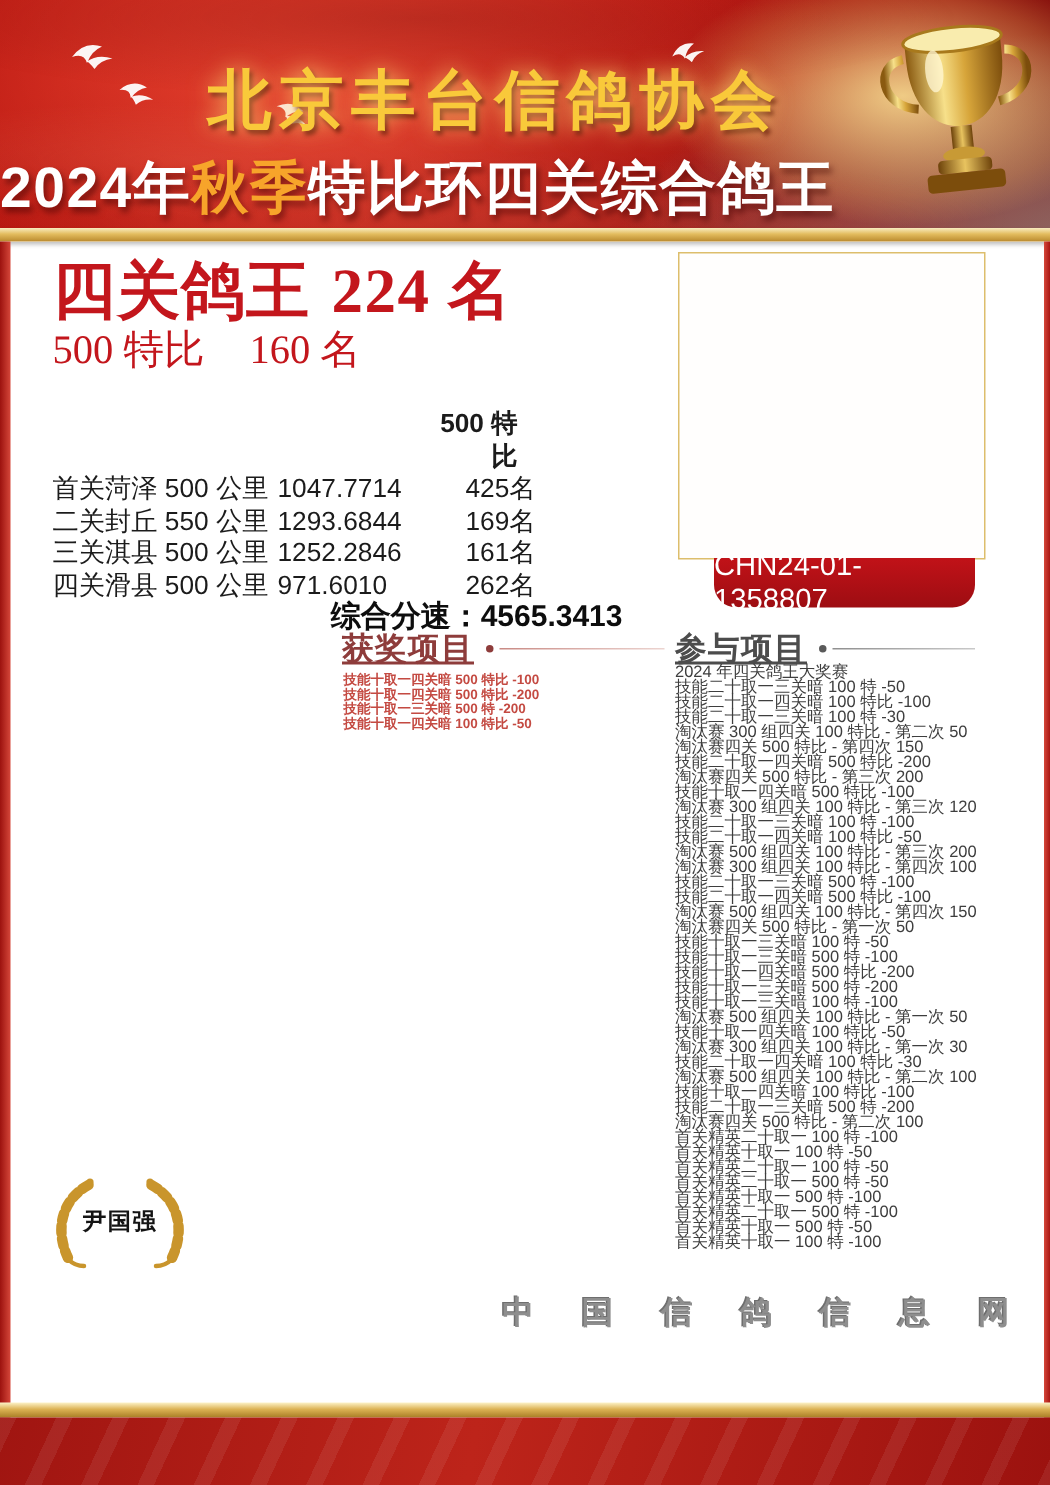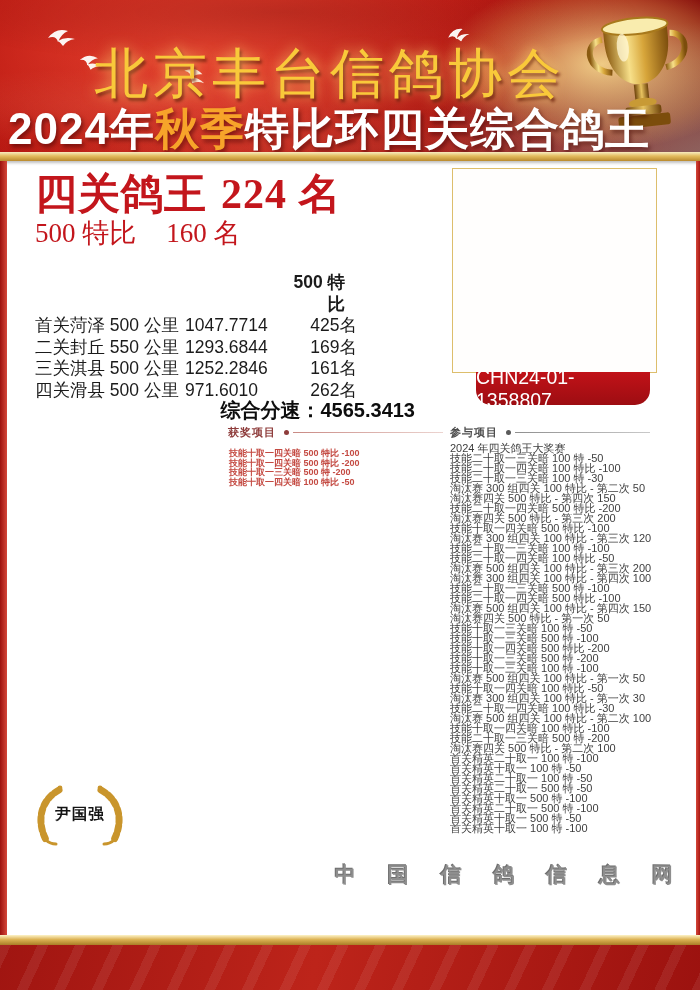--- a/index.html
+++ b/index.html
@@ -14,24 +14,24 @@
       radial-gradient(ellipse 500px 260px at 30% 30%, rgba(235,70,50,.9), transparent 70%),
       radial-gradient(ellipse 700px 300px at 55% 120%, rgba(120,8,8,.75), transparent 65%),
       linear-gradient(100deg,#b2100c,#d3271c 38%,#c01712 62%,#7e0a09 100%);
   }
   .swirl{position:absolute;left:0;top:0;width:700px;height:152px;opacity:.5;
     background:
       radial-gradient(ellipse 600px 90px at 40% 8%, rgba(90,5,5,.55), transparent 60%),
       radial-gradient(ellipse 520px 70px at 52% 96%, rgba(255,120,95,.35), transparent 60%),
       radial-gradient(ellipse 420px 60px at 18% 70%, rgba(255,140,110,.30), transparent 65%);}
   .assoc-title{position:absolute;left:0;right:40px;top:38px;text-align:center;
-    font-family:"Liberation Serif",serif;font-weight:normal;font-size:54px;letter-spacing:5px;
+    font-family:"Liberation Serif",serif;font-weight:bold;font-size:43px;letter-spacing:5px;
     color:#f9c93a;text-shadow:0 0 14px rgba(255,225,120,.9),2px 3px 3px rgba(90,10,0,.8);}
-  .sub-title{position:absolute;left:0;right:50px;top:100px;text-align:right;
-    font-weight:bold;font-size:44px;letter-spacing:1px;color:#ffffff;
+  .sub-title{position:absolute;left:0;right:50px;top:100px;text-align:left;
+    font-weight:bold;font-size:38px;letter-spacing:1px;color:#ffffff;
     text-shadow:2px 3px 4px rgba(60,0,0,.55);}
   .sub-title .hl{color:#f7a42a;}
   .dove{position:absolute;opacity:.95;}
   .trophy{position:absolute;right:-6px;top:2px;width:132px;height:150px;transform:rotate(-6deg);}
 
   .gold-bar{position:absolute;left:0;top:152px;width:700px;height:9px;
     background:linear-gradient(180deg,#f8ecc0,#e3bc5e 45%,#ba8a2e 100%);
     box-shadow:0 2px 3px rgba(0,0,0,.25);}
 
   .edge-left{position:absolute;left:0;top:161px;width:7px;height:784px;
@@ -60,21 +60,21 @@
 
   
   .photo-box{position:absolute;left:452px;top:168px;width:203px;height:203px;
     background:#fffefd;border:1px solid #ddbe6c;}
   .ring-bar{position:absolute;left:476px;top:372px;width:174px;height:33px;
     background:linear-gradient(180deg,#c11218,#9d0d12);border-radius:0 0 15px 15px;
     color:#fff;font-size:19.5px;display:flex;align-items:center;justify-content:center;}
 
   
   .sec-head{position:absolute;display:flex;align-items:center;height:18px;}
-  .sec-head .t{font-size:11px;font-weight:bold;letter-spacing:1px;white-space:nowrap;}
+  .sec-head .t{font-size:21px;font-weight:bold;letter-spacing:1px;white-space:nowrap;text-decoration:underline;}
   .sec-head .dot{width:5px;height:5px;border-radius:50%;margin:0 4px 0 8px;flex:0 0 auto;}
   .sec-head .ln{height:1px;flex:1;}
   .awards-head{left:228px;top:423px;width:215px;}
   .awards-head .t{color:#8e3c3b;}
   .awards-head .dot{background:#8e3c3b;}
   .awards-head .ln{background:linear-gradient(90deg,#c98a84,#ecd4d0);}
   .part-head{left:450px;top:423px;width:200px;}
   .part-head .t{color:#4c4c4c;}
   .part-head .dot{background:#5a5a5a;}
   .part-head .ln{background:linear-gradient(90deg,#8f8f8f,#c9c9c9);}

